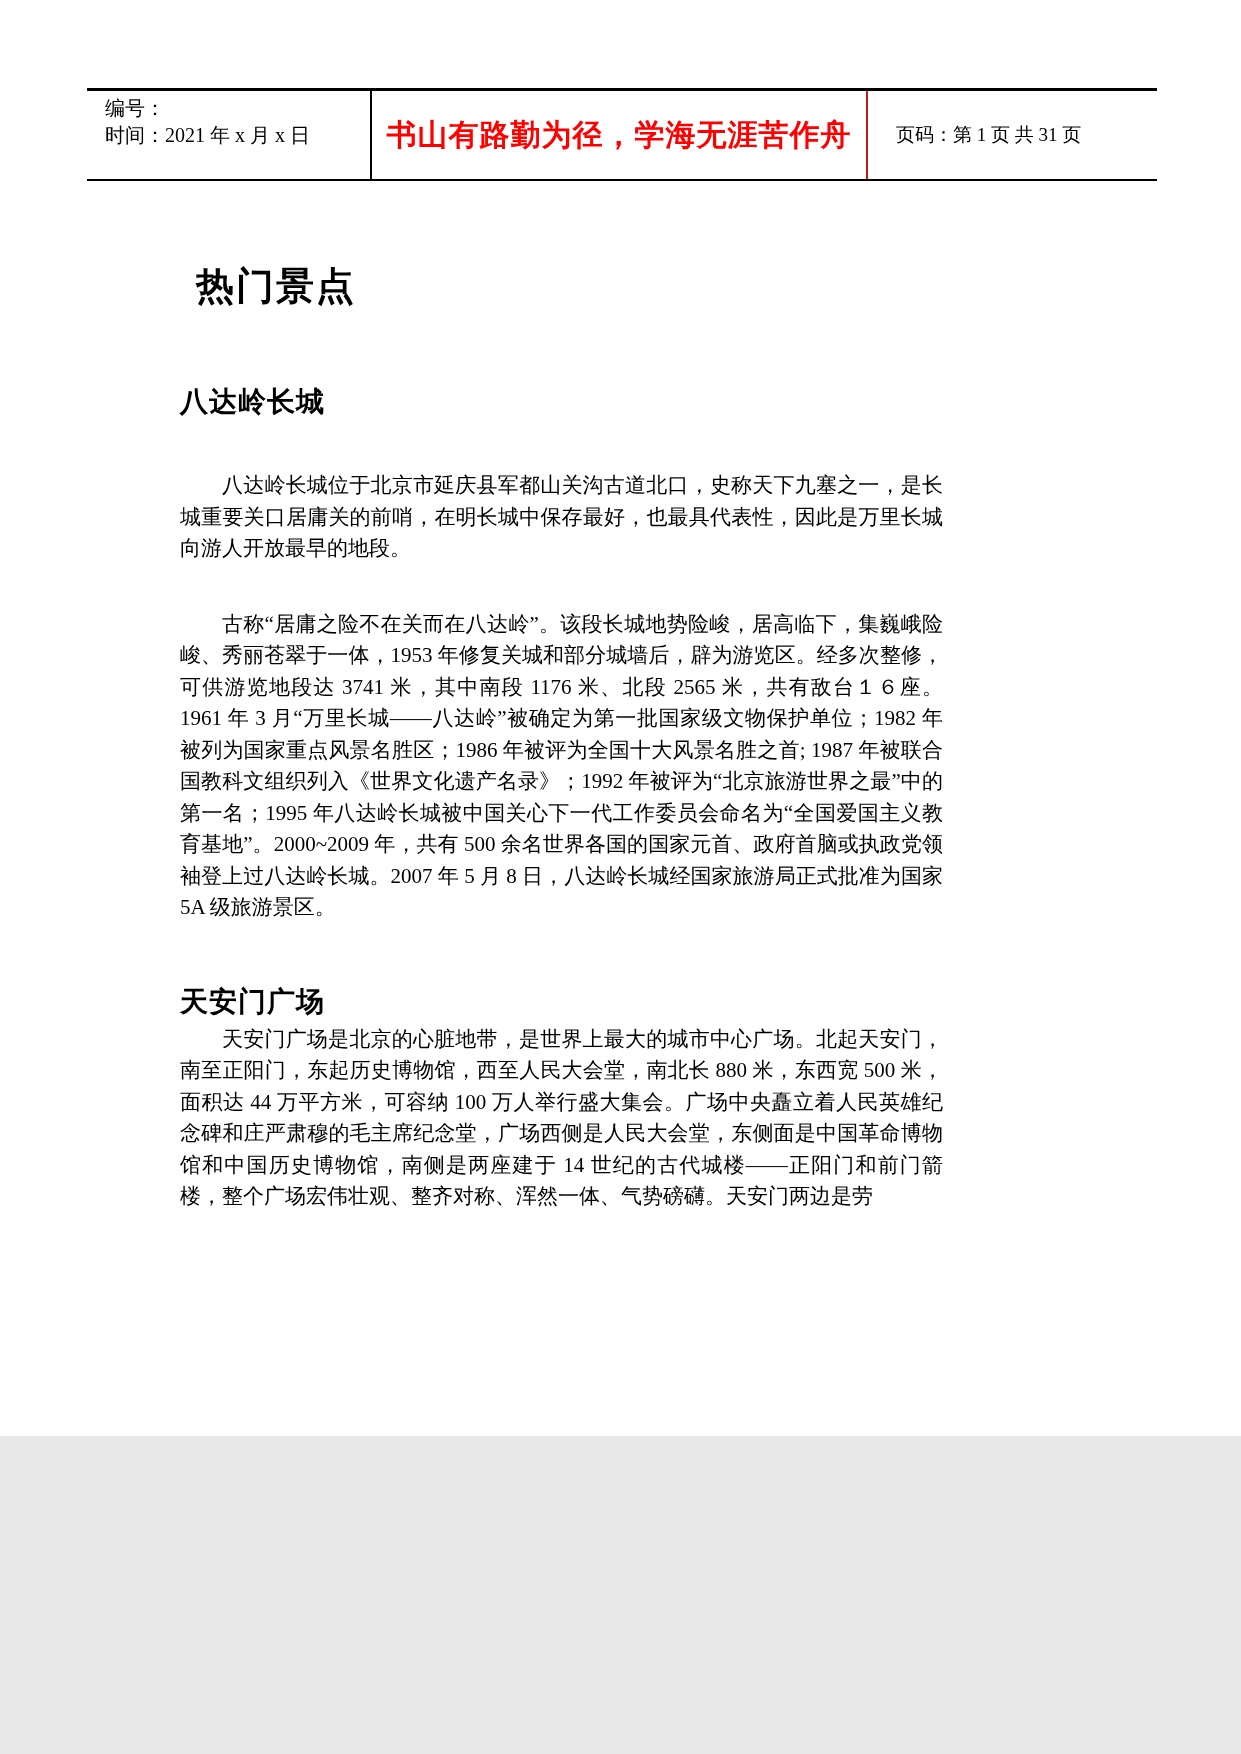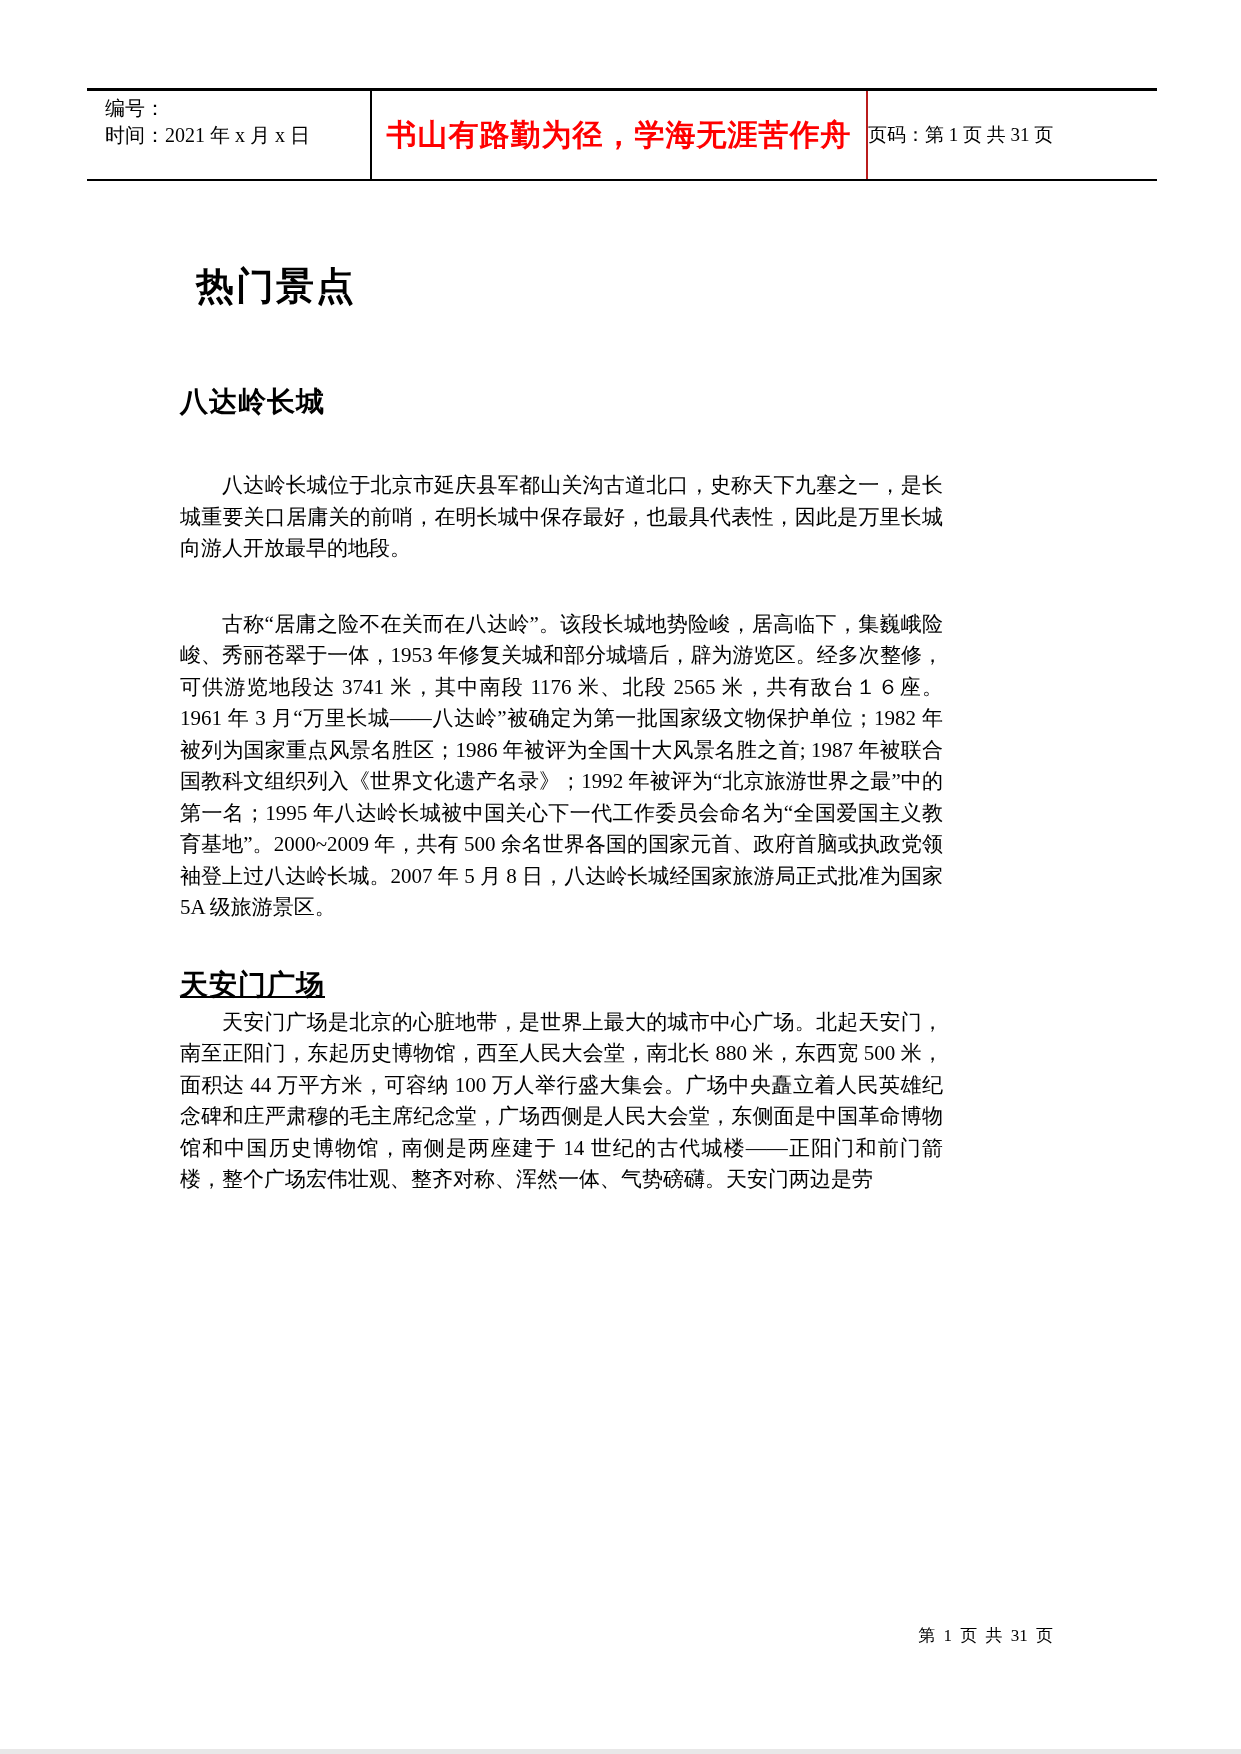--- a/index.html
+++ b/index.html
@@ -1,18 +1,18 @@
 <!DOCTYPE html>
 <html><head>
 <meta charset="utf-8">
 <style>
   html,body { margin:0; padding:0; background:#e8e8e8; }
   .page {
     position:relative;
-    width:1241px; height:1749px;
+    width:1241px; height:1436px;
     margin:0 auto;
     background:#ffffff;
     font-family:"Liberation Serif","DejaVu Serif",serif;
     color:#000;
     overflow:hidden;
   }
 
   
   .header-table {
     position:absolute; left:87px; top:88px;
@@ -37,21 +37,21 @@
   .slogan {
     color:#FF0000;
     font-weight:bold;
     font-size:30px;
     letter-spacing:1px;
     white-space:nowrap;
   }
   .hcell.right {
     flex:1;
     display:flex; align-items:center;
-    padding-left:0;
+    padding-left:28px;
     font-size:19px;
   }
 
   
   .content {
     position:absolute; left:180px; top:240px;
     width:763px;
   }
   .content h1 {
     margin:16px; padding:0;
@@ -59,21 +59,21 @@
     font-weight:bold;
     letter-spacing:2px;
   }
   .content h2 {
     margin:0; padding:0;
     font-size:28px; line-height:44px;
     font-weight:bold;
     letter-spacing:1px;
   }
   .content h2.sec1 { margin-top:64px; }
-  .content h2.sec2 { margin-top:39px;text-decoration:underline; }
+  .content h2.sec2 { margin-top:56px; }
   .content p {
     margin:0; padding:0;
     font-size:21px; line-height:31.5px;
     text-align:justify;
     text-indent:2em;
   }
   .content p.p1 { margin-top:46px; }
   .content p.p2 { margin-top:20px; }
   .content p.p3 { margin-top:44px; }
   .content p.p4 { margin-top:40px; }

